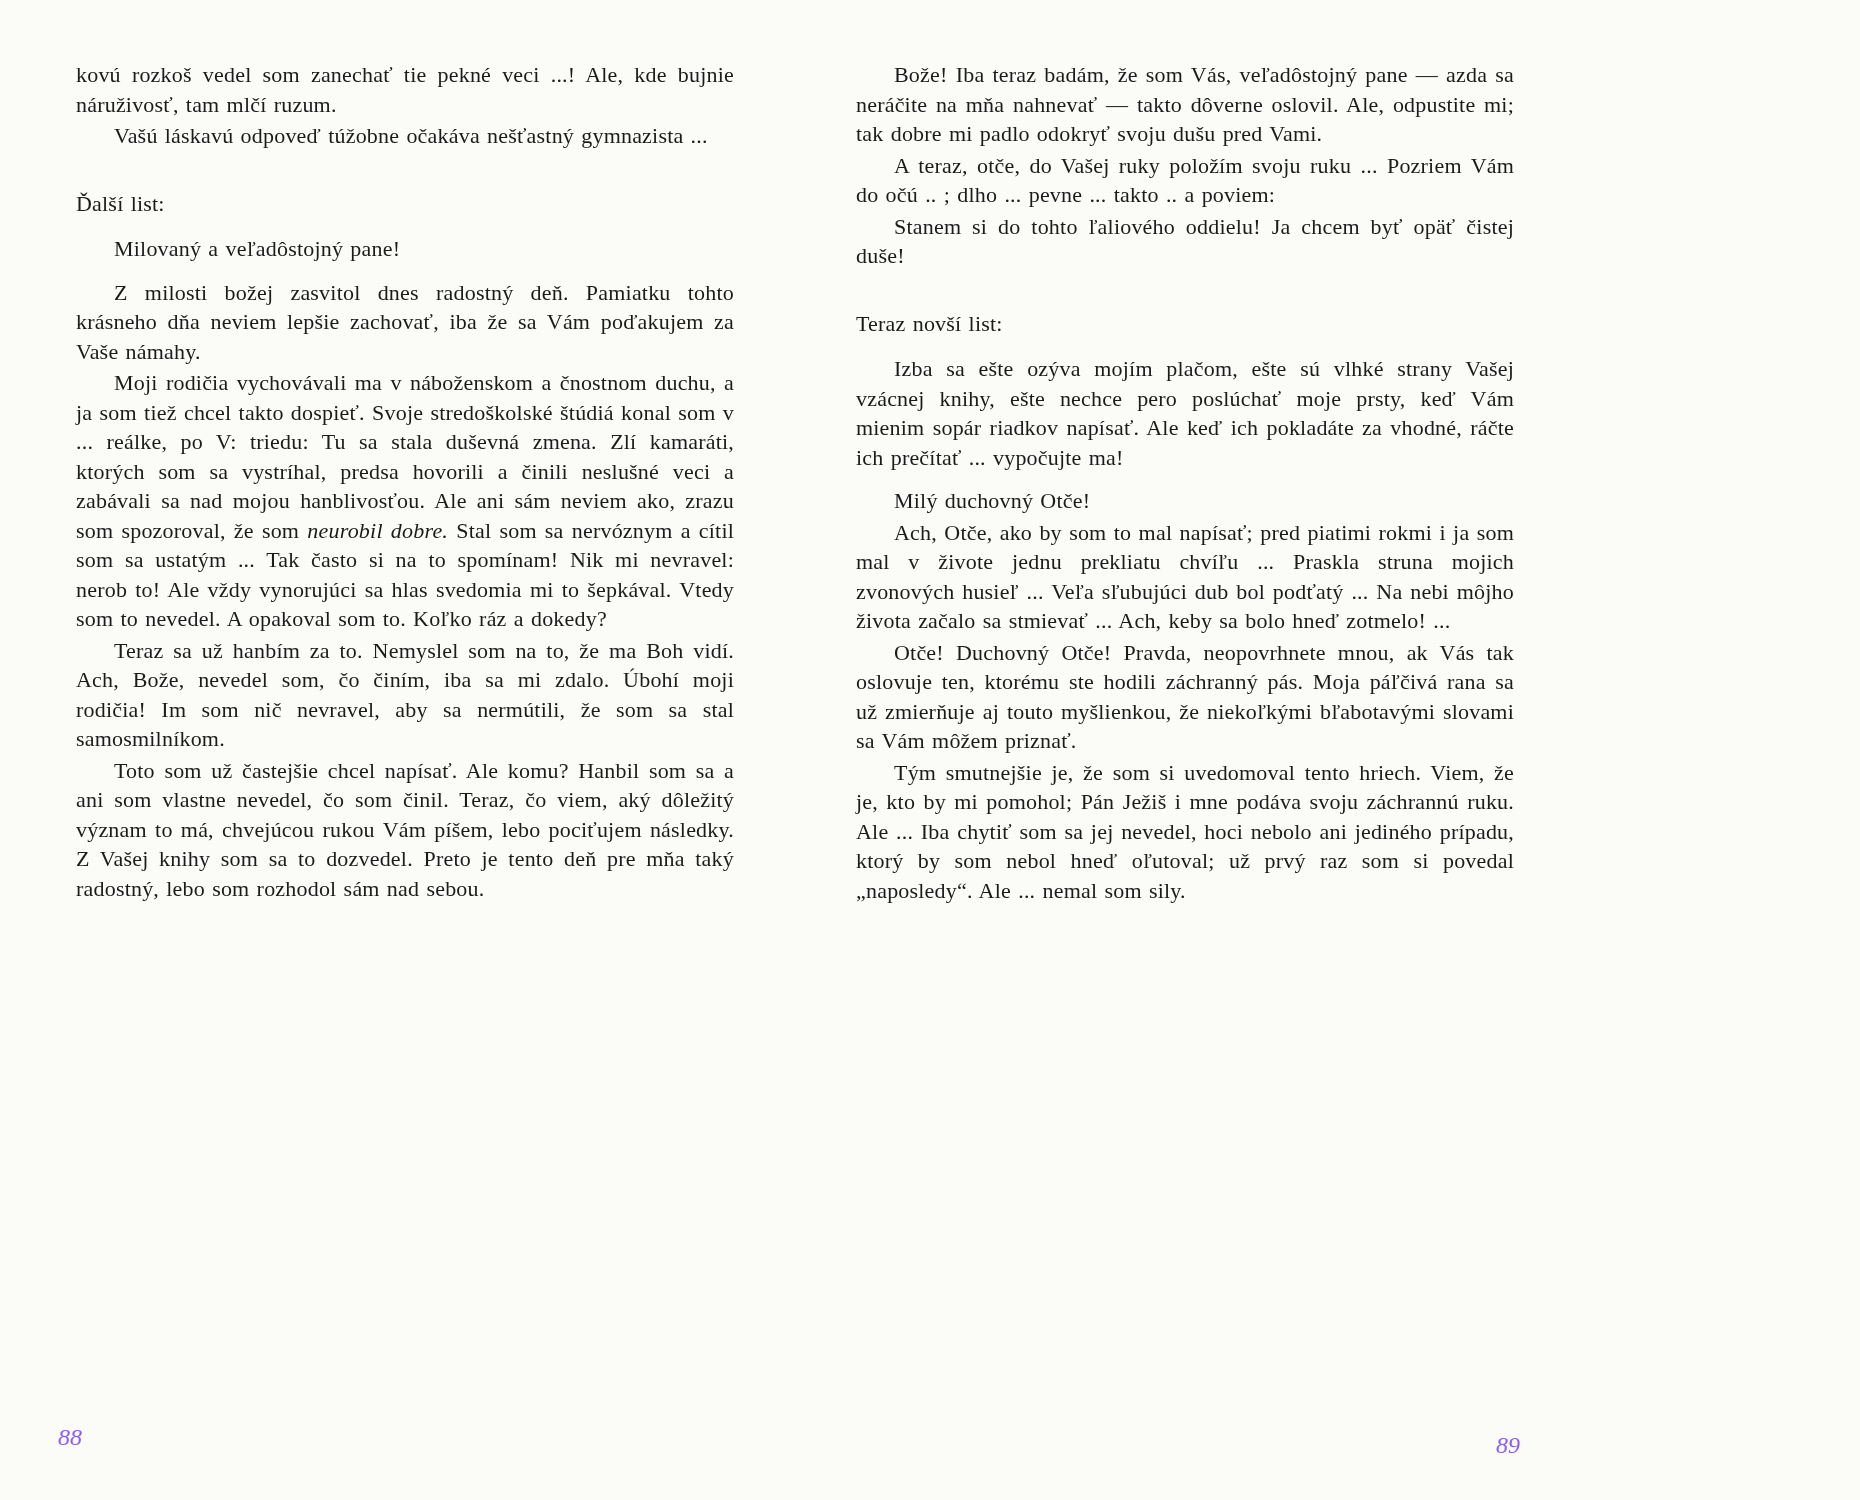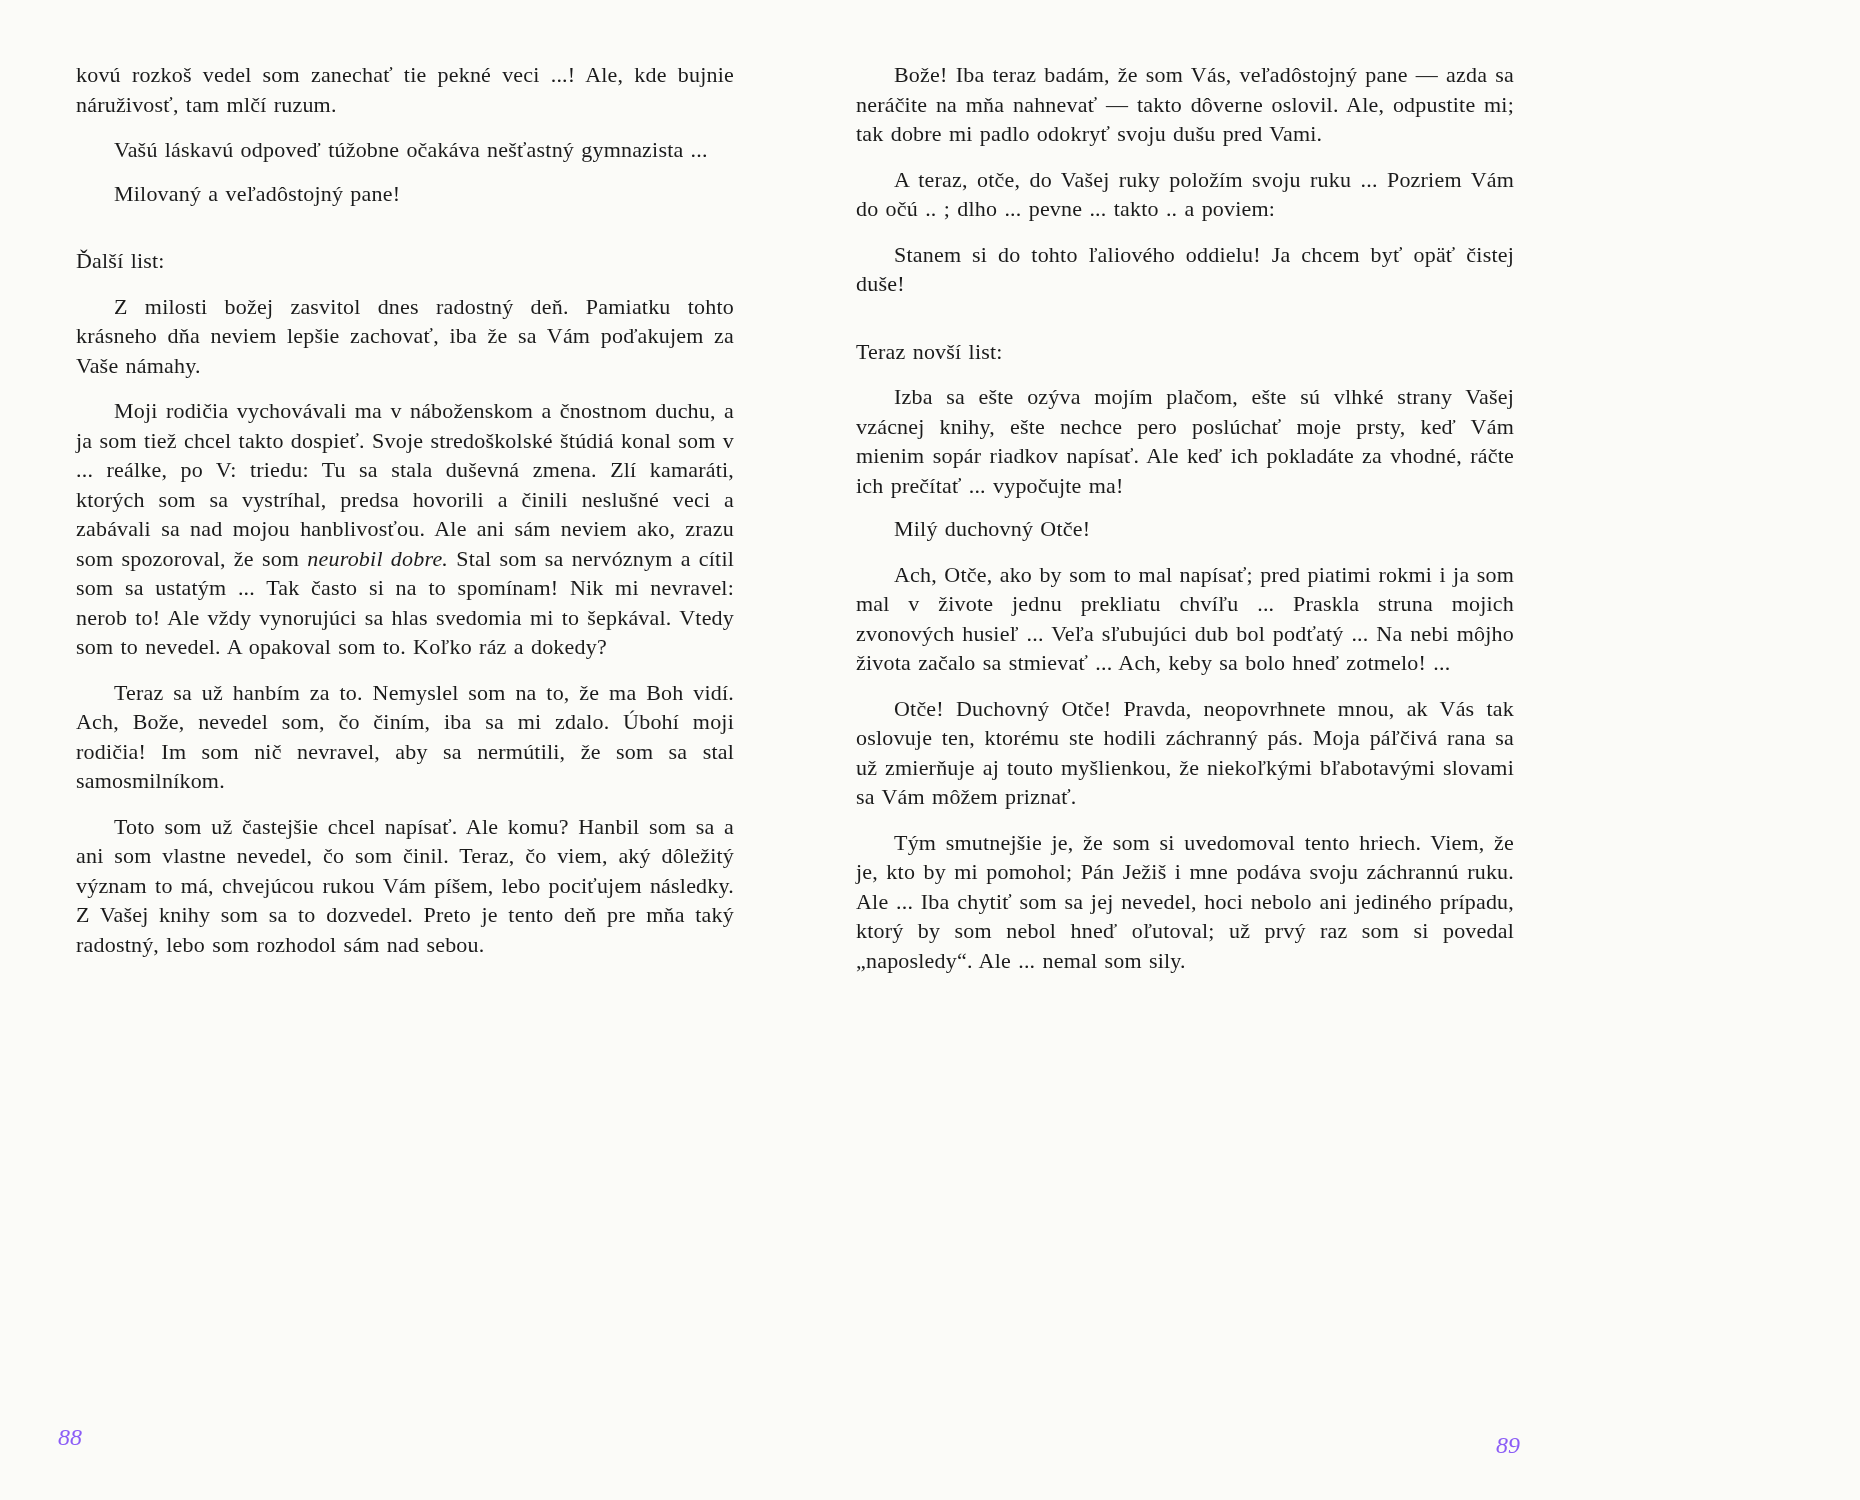--- a/index.html
+++ b/index.html
@@ -25,21 +25,21 @@
     letter-spacing: 0.2px;
     word-spacing: 1.5px;
   }
   .page-text.left  { left: 76px; }
   .page-text.right { left: 856px; }
 
   .para {
     margin: 0;
     text-indent: 38px;
   }
-  .para + .para { margin-top: 16px; }
+  .para + .para { margin-top: 2px; }
   .para.continuation { text-indent: 0; }
   .para.heading {
     text-indent: 0;
     text-align: left;
     margin-top: 38px;
     margin-bottom: 16px;
   }
   .para.gap-small { margin-top: 14px; }
   .italic { font-style: italic; }
 
@@ -53,22 +53,22 @@
   .page-number.right { left: 1496px; top: 1432px; }
 </style>
 </head>
 <body>
 
 <div>
 
   <div class="page-text left">
       <p class="para continuation"><span>kovú rozkoš vedel som zanechať tie pekné veci ...! Ale, kde bujnie náruživosť, tam mlčí ruzum.</span></p>
       <p class="para body"><span>Vašú láskavú odpoveď túžobne očakáva nešťastný gymnazista ...</span></p>
+      <p class="para heading"><span>Ďalší list:</span></p>
       <p class="para body gap-small"><span>Milovaný a veľadôstojný pane!</span></p>
-      <p class="para heading"><span>Ďalší list:</span></p>
       <p class="para body gap-small"><span>Z milosti božej zasvitol dnes radostný deň. Pamiatku tohto krásneho dňa neviem lepšie zachovať, iba že sa Vám poďakujem za Vaše námahy.</span></p>
       <p class="para body"><span>Moji rodičia vychovávali ma v náboženskom a čnostnom duchu, a ja som tiež chcel takto dospieť. Svoje stredoškolské štúdiá konal som v ... reálke, po V: triedu: Tu sa stala duševná zmena. Zlí kamaráti, ktorých som sa vystríhal, predsa hovorili a činili neslušné veci a zabávali sa nad mojou hanblivosťou. Ale ani sám neviem ako, zrazu som spozoroval, že som </span><span class="italic">neurobil dobre.</span><span> Stal som sa nervóznym a cítil som sa ustatým ... Tak často si na to spomínam! Nik mi nevravel: nerob to! Ale vždy vynorujúci sa hlas svedomia mi to šepkával. Vtedy som to nevedel. A opakoval som to. Koľko ráz a dokedy?</span></p>
       <p class="para body"><span>Teraz sa už hanbím za to. Nemyslel som na to, že ma Boh vidí. Ach, Bože, nevedel som, čo činím, iba sa mi zdalo. Úbohí moji rodičia! Im som nič nevravel, aby sa nermútili, že som sa stal samosmilníkom.</span></p>
       <p class="para body"><span>Toto som už častejšie chcel napísať. Ale komu? Hanbil som sa a ani som vlastne nevedel, čo som činil. Teraz, čo viem, aký dôležitý význam to má, chvejúcou rukou Vám píšem, lebo pociťujem následky. Z Vašej knihy som sa to dozvedel. Preto je tento deň pre mňa taký radostný, lebo som rozhodol sám nad sebou.</span></p>
     </div>
 
   <div class="page-text right">
       <p class="para body"><span>Bože! Iba teraz badám, že som Vás, veľadôstojný pane — azda sa neráčite na mňa nahnevať — takto dôverne oslovil. Ale, odpustite mi; tak dobre mi padlo odokryť svoju dušu pred Vami.</span></p>
       <p class="para body"><span>A teraz, otče, do Vašej ruky položím svoju ruku ... Pozriem Vám do očú .. ; dlho ... pevne ... takto .. a poviem:</span></p>
       <p class="para body"><span>Stanem si do tohto ľaliového oddielu! Ja chcem byť opäť čistej duše!</span></p>

